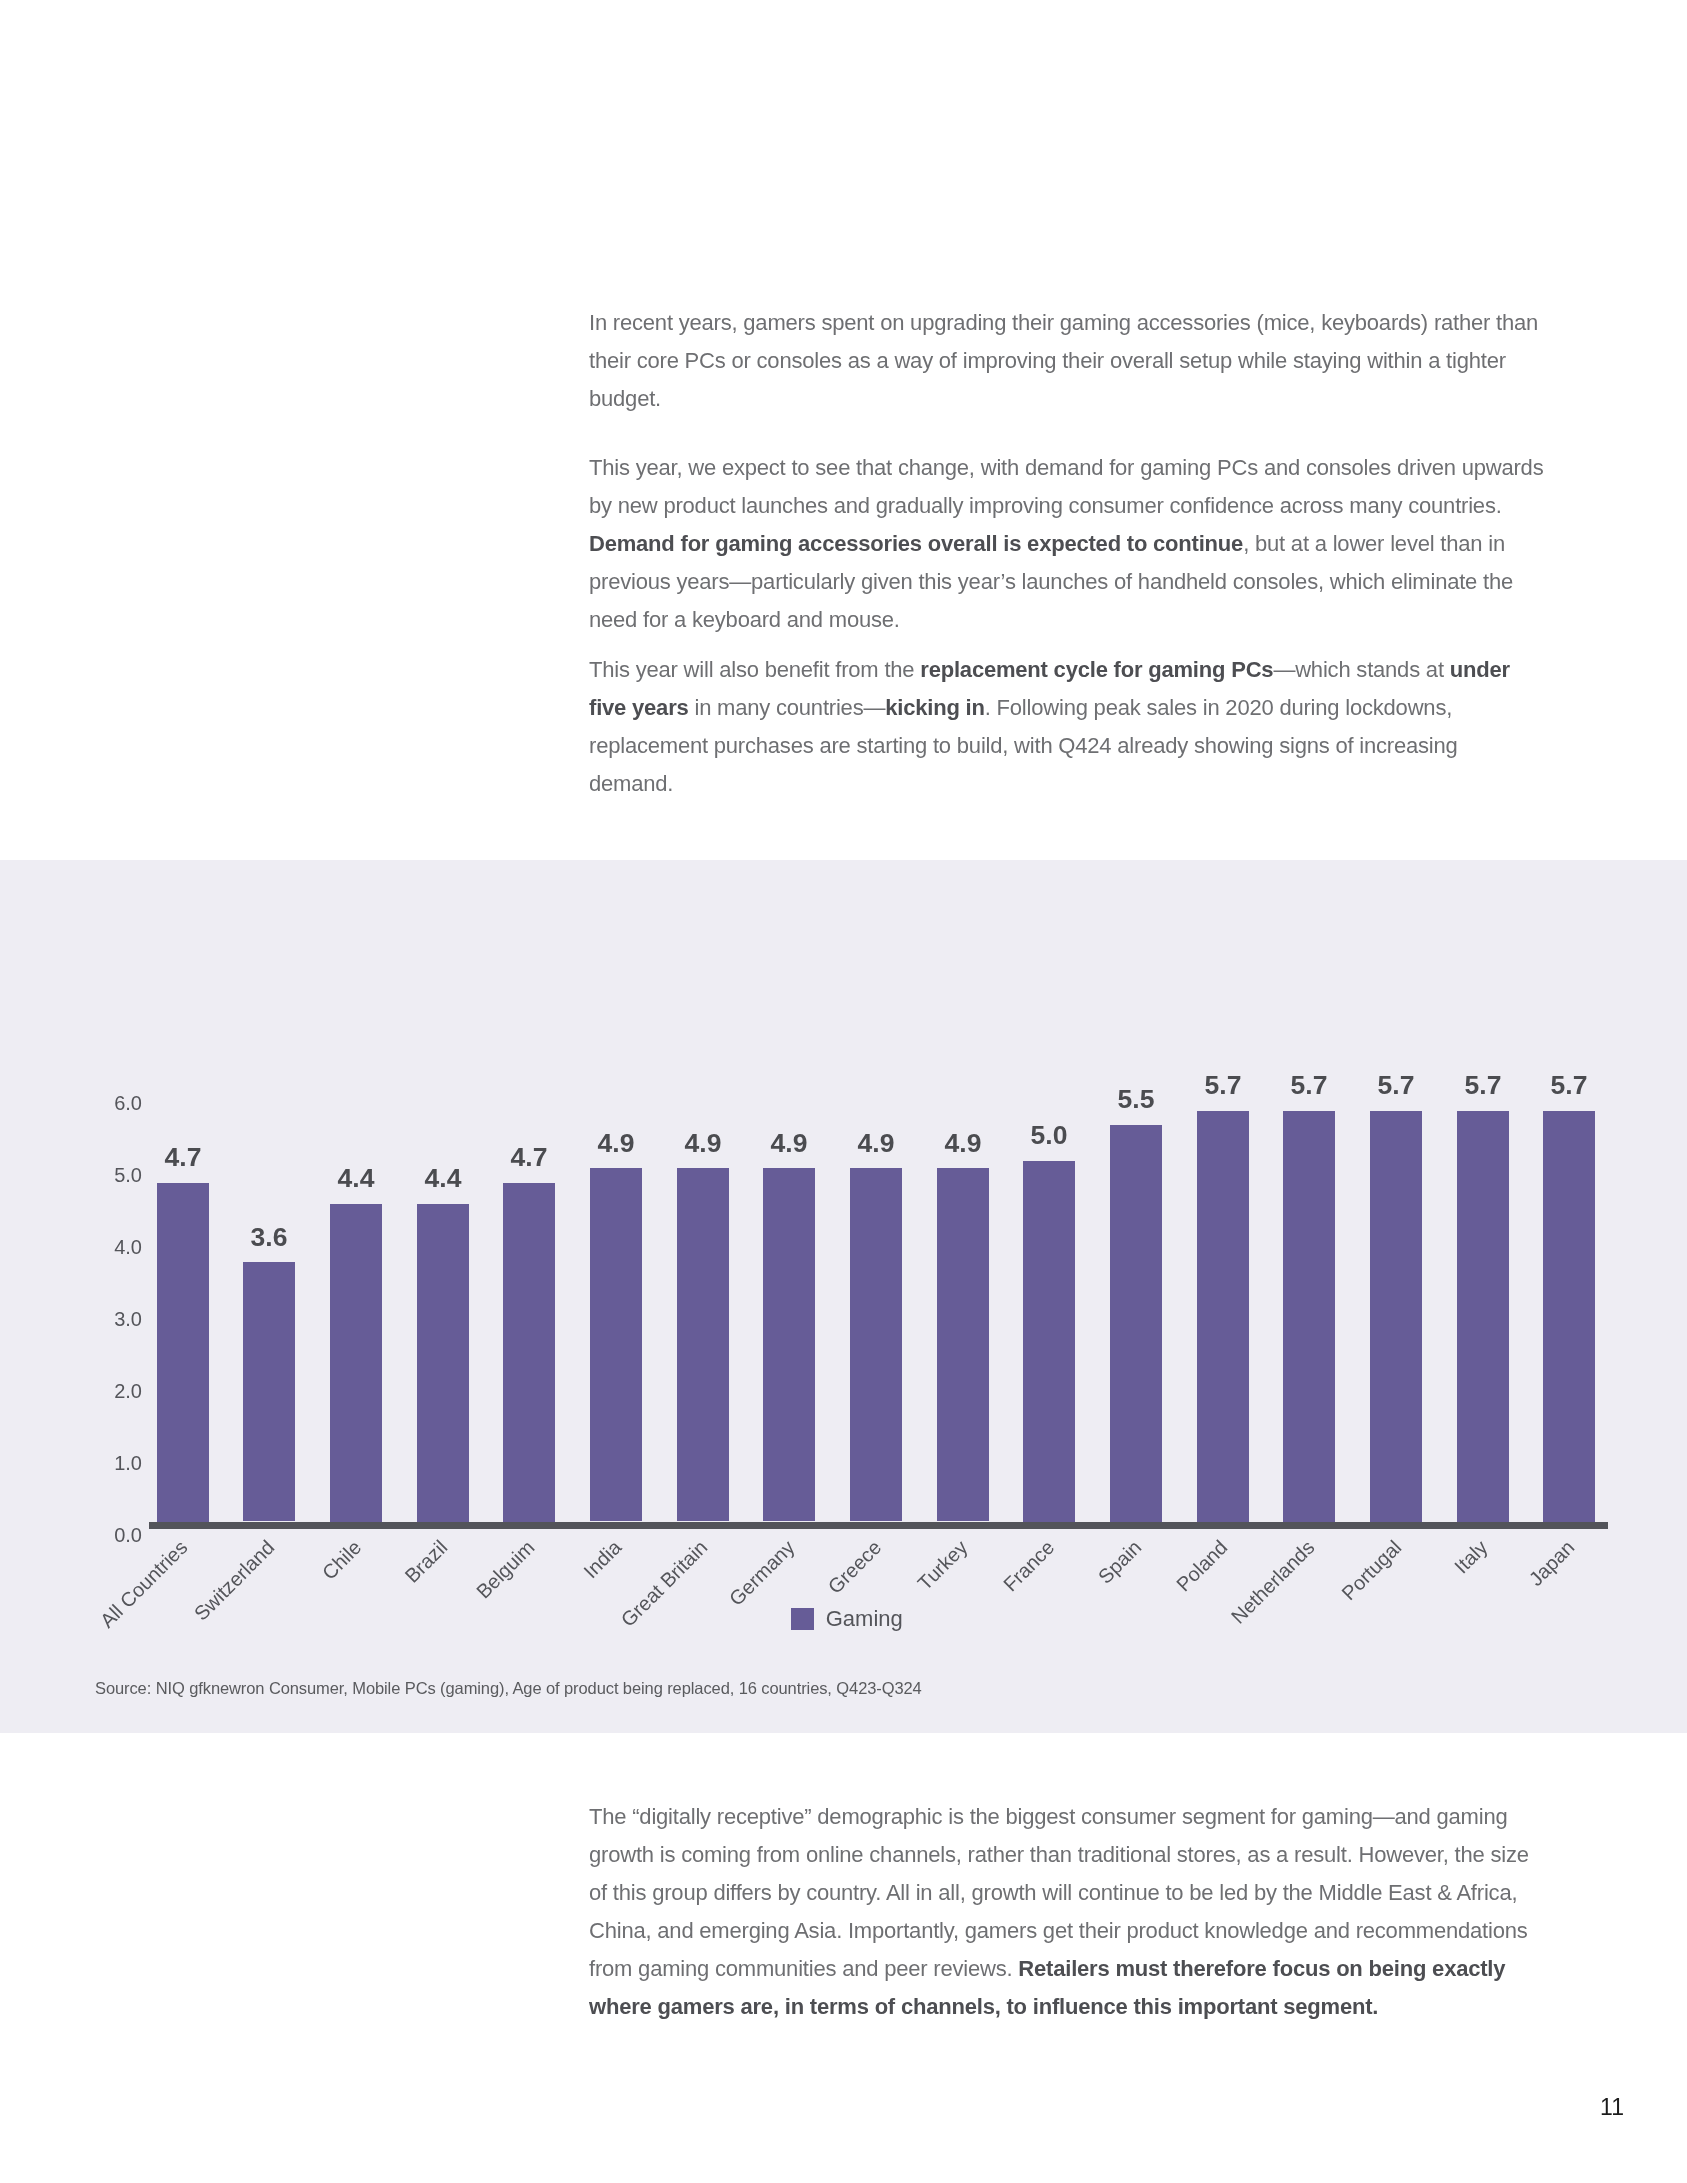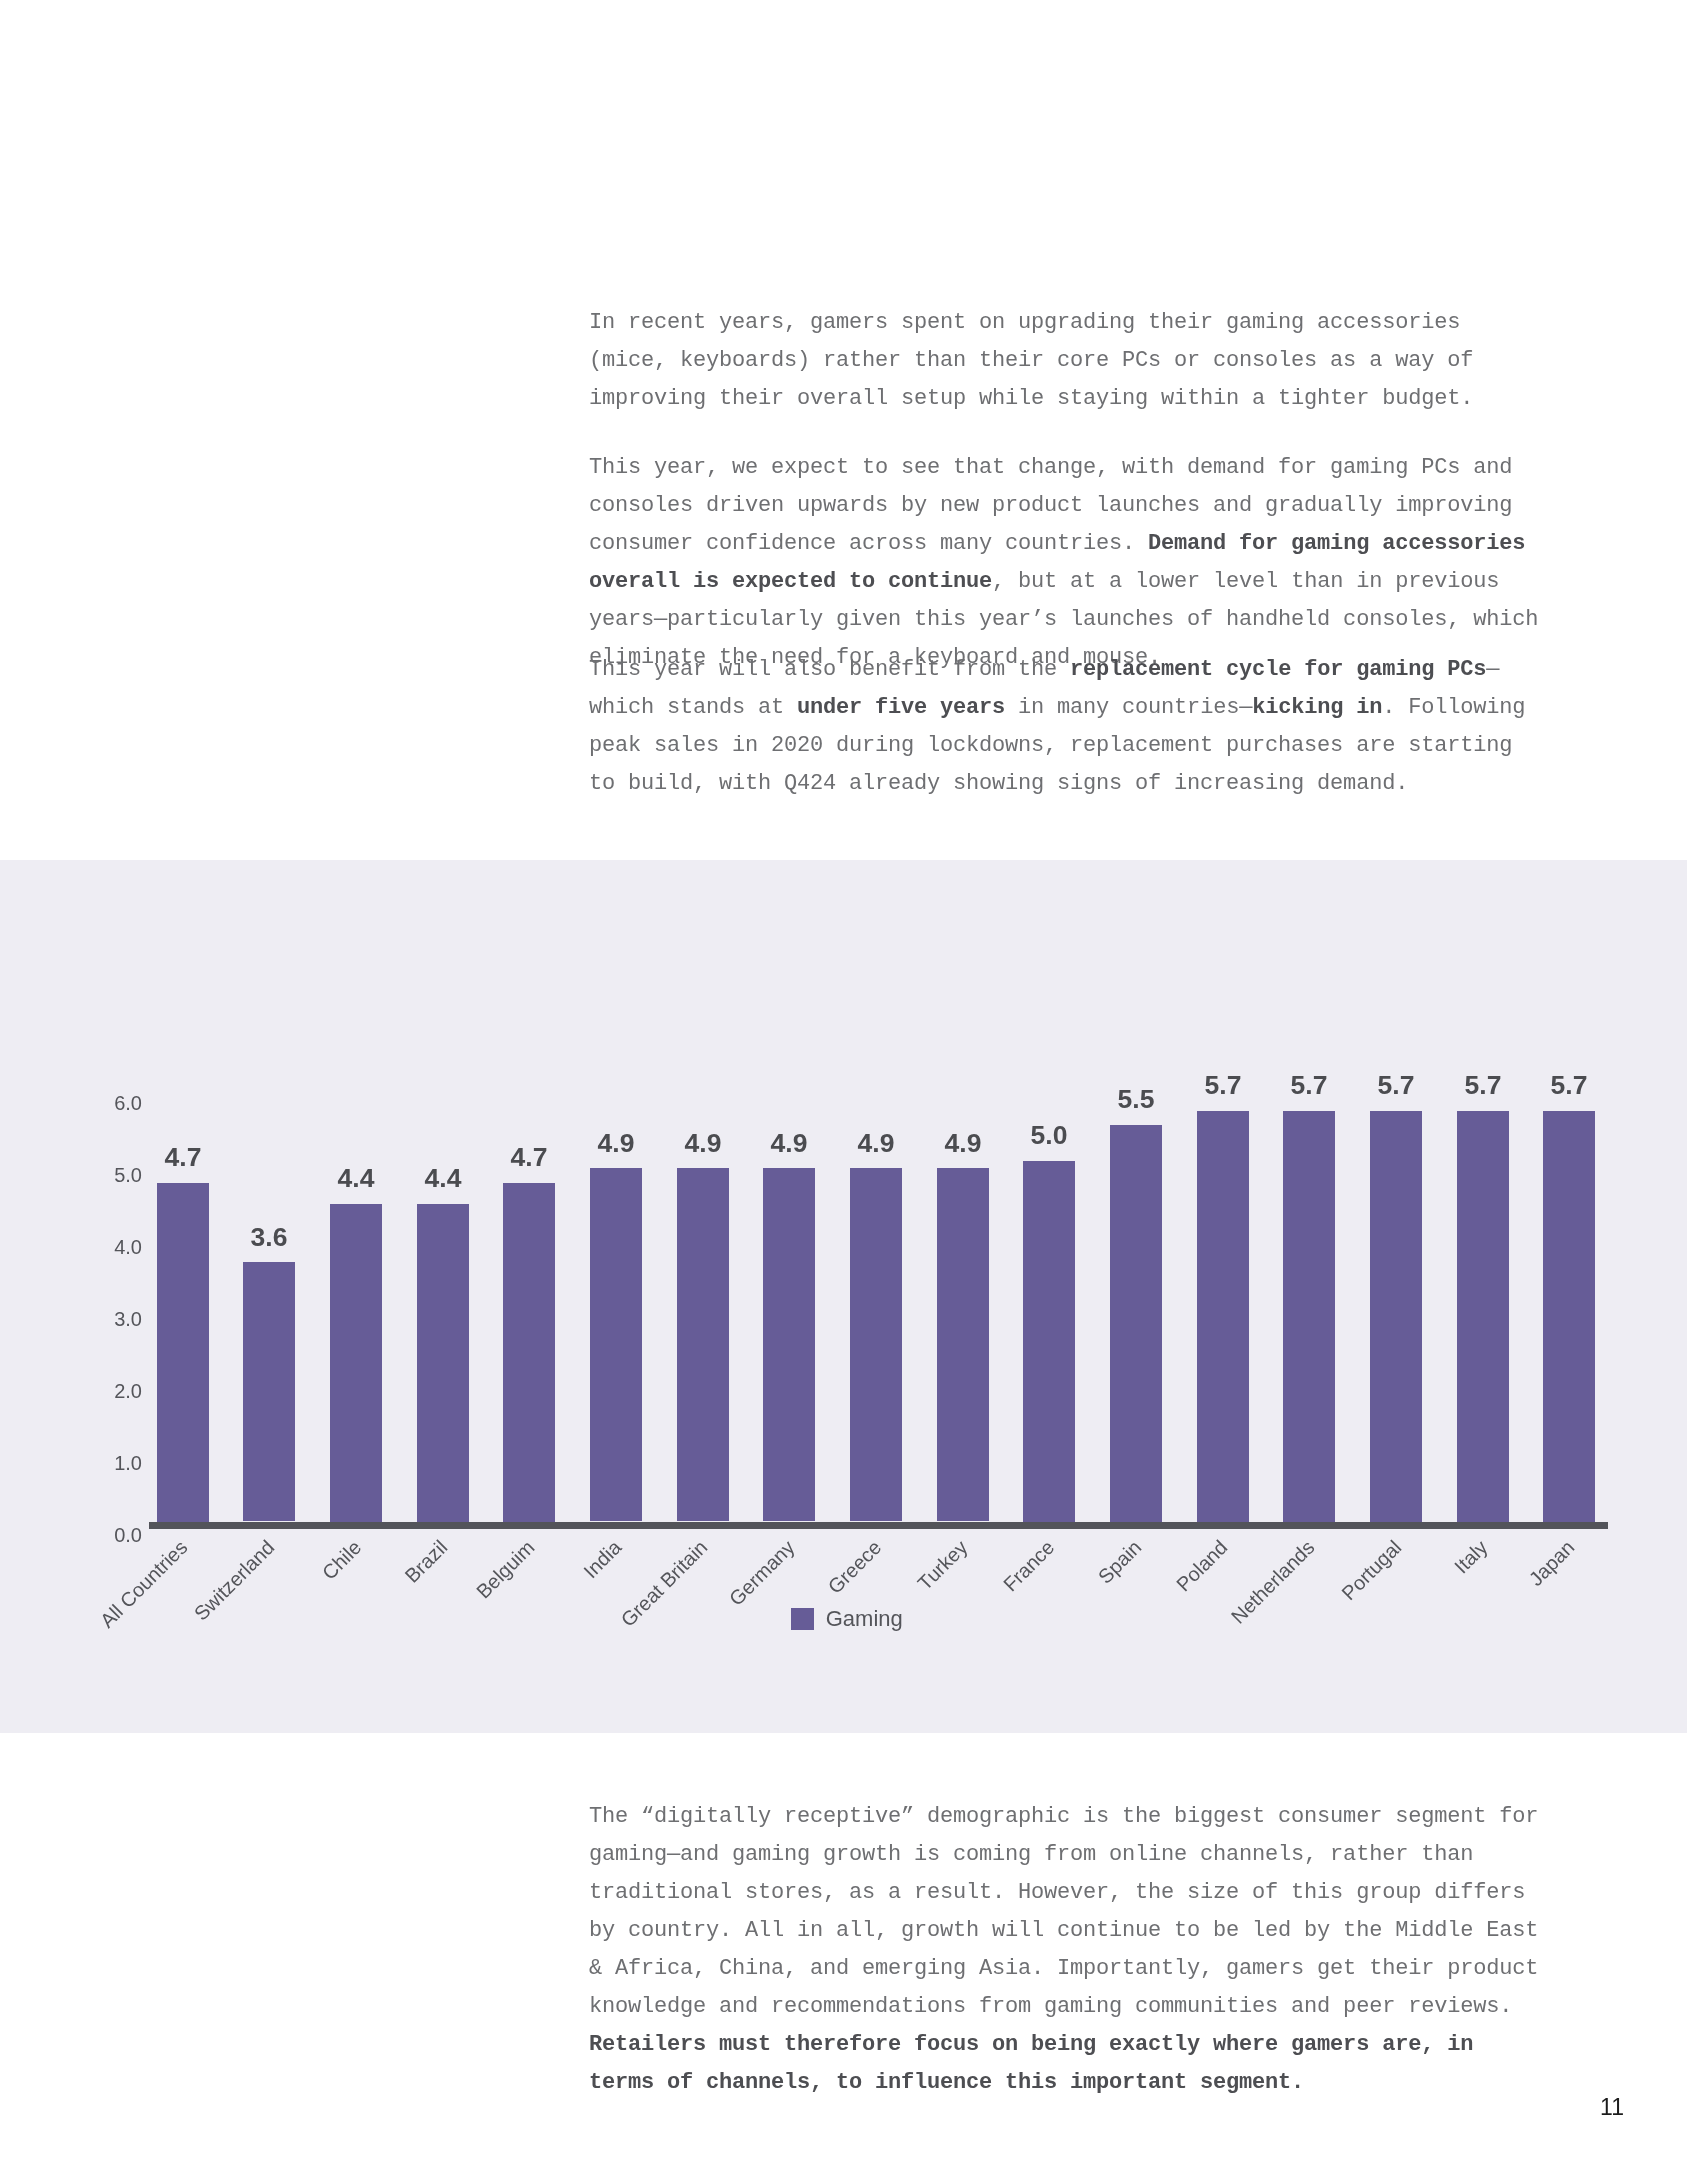--- a/index.html
+++ b/index.html
@@ -14,21 +14,20 @@
   
   .para{
     position:absolute;
     left:589px;
     width:956px;
     font-size:22px;
     line-height:38px;
     letter-spacing:-0.2px;
     color:#6E6F72;
     font-weight:400;
-    font-family:Liberation Mono, monospace;
   }
   .para .b{font-weight:700;color:#4D4E52;}
   
   .band{
     position:absolute;
     left:0; top:860px;
     width:1687px; height:873px;
     background:#EEEDF3;
   }
   .band-heading{
@@ -197,19 +196,20 @@
         <div class="bar-value" style="left: 1257px; top: 60px;">5.7</div>
         <div class="x-label" style="left: 1092px; top: 525px;">Portugal</div>
         <div class="bar" style="left: 1371px; top: 100px; height: 411px; background: rgb(102, 92, 151);"></div>
         <div class="bar-value" style="left: 1344px; top: 60px;">5.7</div>
         <div class="x-label" style="left: 1178px; top: 525px;">Italy</div>
         <div class="bar" style="left: 1457px; top: 100px; height: 411px; background: rgb(102, 92, 151);"></div>
         <div class="bar-value" style="left: 1430px; top: 60px;">5.7</div>
         <div class="x-label" style="left: 1265px; top: 525px;">Japan</div>
       </div>
 
+    <div class="source-line">Source: NIQ gfknewron Consumer, Mobile PCs (gaming), Age of product being replaced, 16 countries, Q423-Q324</div>
   </div>
 
   <p class="para" style="top:1776px;"><span>The “digitally receptive” demographic is the biggest consumer segment for gaming—and gaming growth is coming from online channels, rather than traditional stores, as a result. However, the size of this group differs by country. All in all, growth will continue to be led by the Middle East &amp; Africa, China, and emerging Asia. Importantly, gamers get their product knowledge and recommendations from gaming communities and peer reviews. </span><span class="b">Retailers must therefore focus on being exactly where gamers are, in terms of channels, to influence this important segment.</span></p>
 
   <div class="page-number">11</div>
 </div>
 
 
 </body></html>

